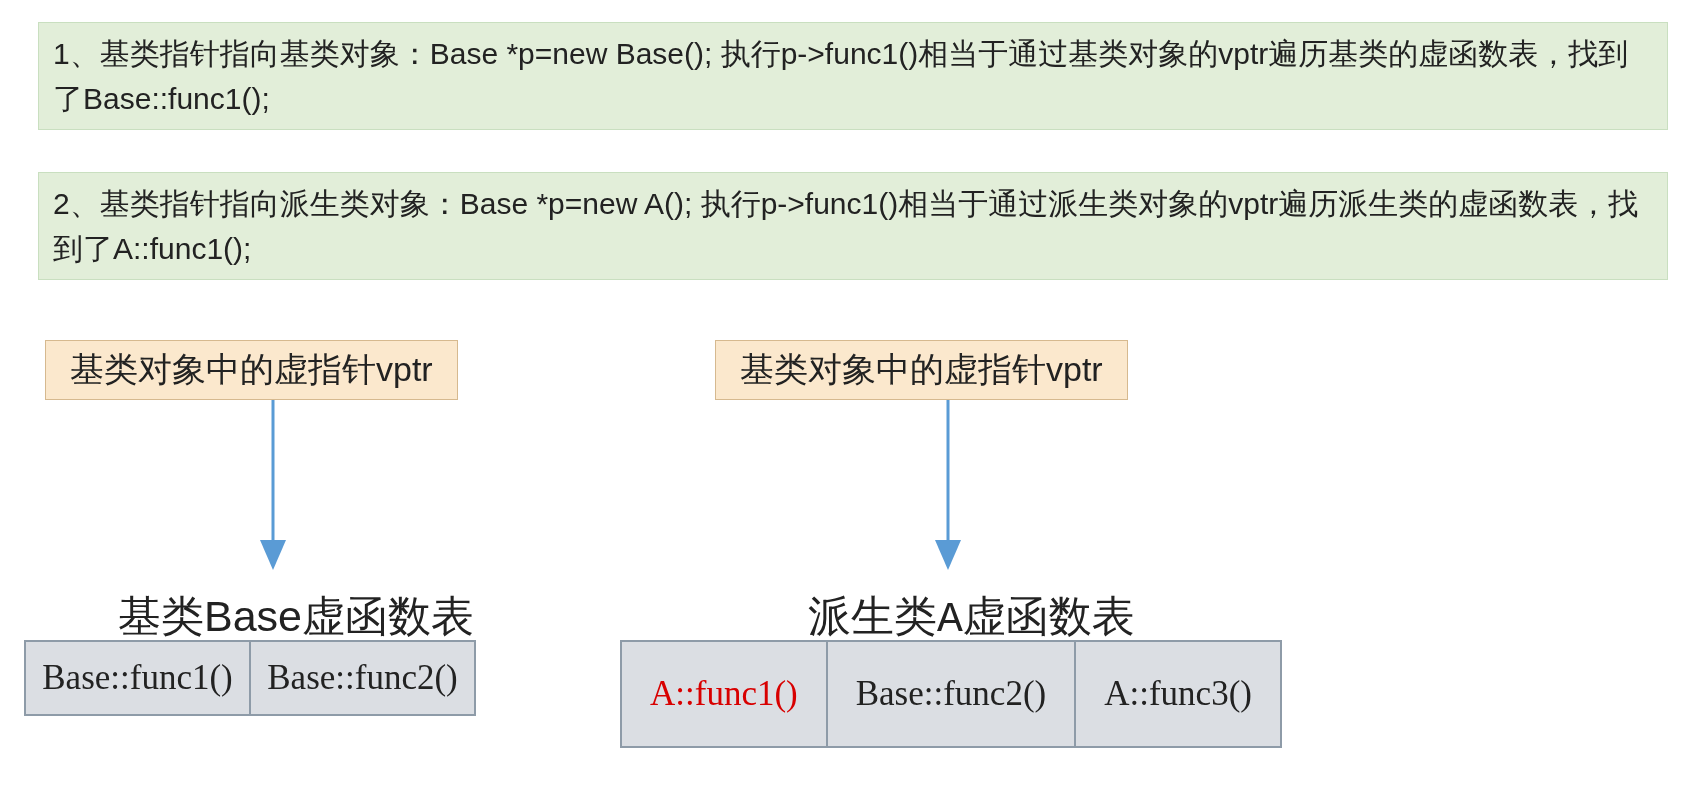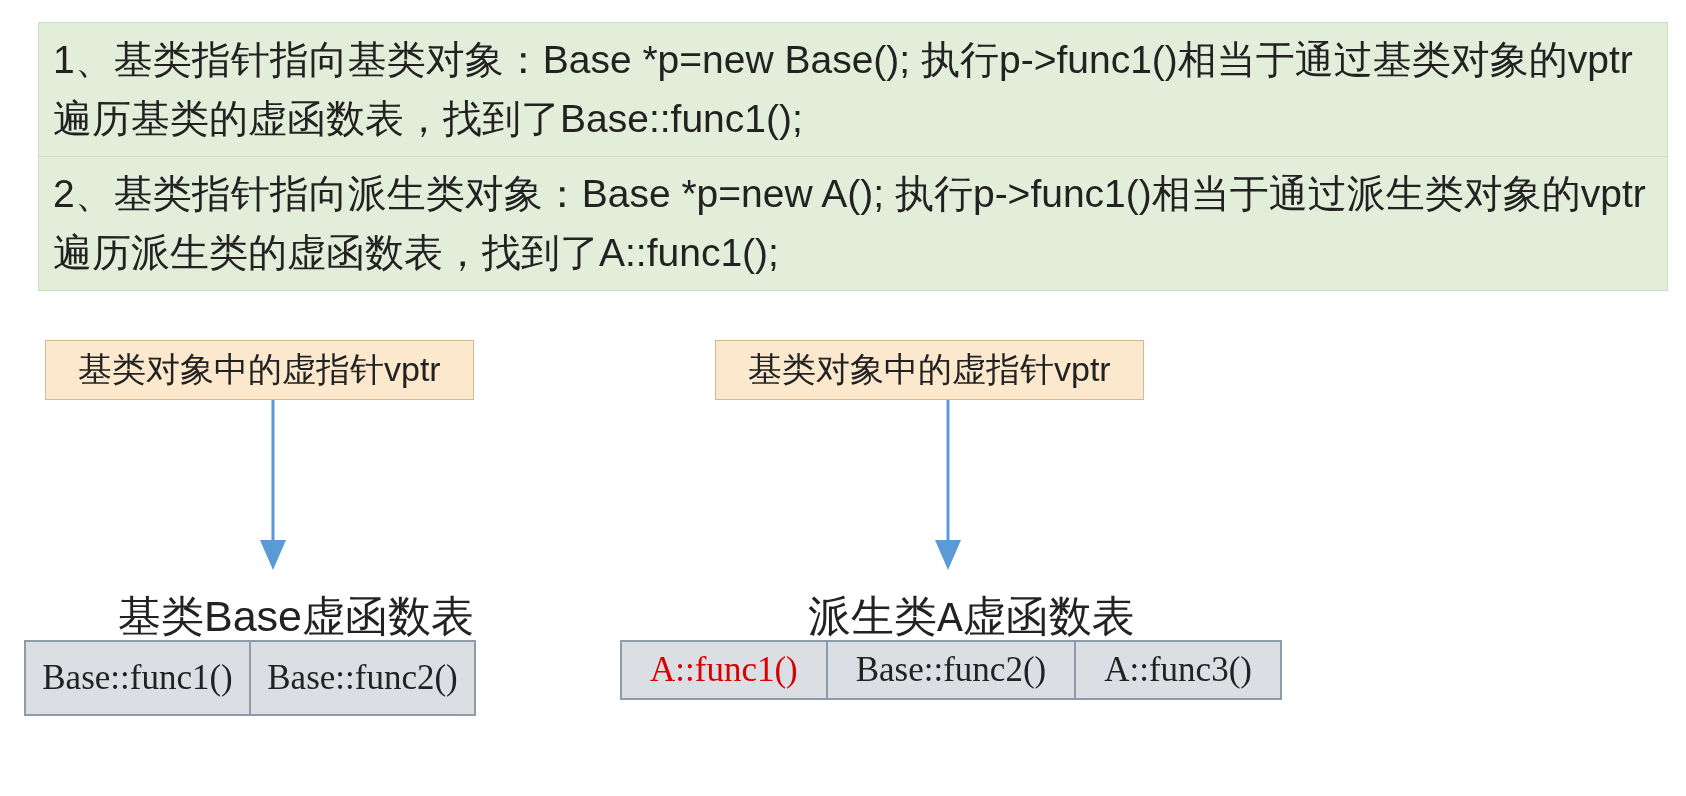--- a/index.html
+++ b/index.html
@@ -6,36 +6,36 @@
     body {
       font-family: "Microsoft YaHei", "SimSun", Arial, sans-serif;
       background: #fff;
       width: 1686px;
       height: 796px;
       position: relative;
     }
     .textbox {
       background: #e2eed9;
       border: 1px solid #c9dfc0;
-      font-size: 39px;
+      font-size: 30px;
       color: #222;
       padding: 8px 14px;
       line-height: 1.5;
       position: absolute;
     }
     .tb1 { left: 38px; top: 22px; width: 1630px; }
-    .tb2 { left: 38px; top: 156px; width: 1630px; }
+    .tb2 { left: 38px; top: 172px; width: 1630px; }
 
     .label-box {
       position: absolute;
       background: #fbe8cd;
       border: 1px solid #d6b98f;
       font-size: 34px;
       color: #222;
-      padding: 6px 32px;
+      padding: 6px 24px;
       text-align: center;
     }
     .lb-left { left: 45px; top: 340px; }
     .lb-right { left: 715px; top: 340px; }
 
     .arrow-container {
       position: absolute;
       width: 40px;
       height: 175px;
     }
@@ -81,21 +81,21 @@
       font-family: "Times New Roman", serif;
       font-size: 35px;
       color: #222;
       padding: 16px 4px;
       text-align: center;
       min-width: 225px;
     }
     .vtable td.highlight { color: #d80000; }
     .tbl-left { left: 24px; top: 640px; }
     .tbl-right { left: 620px; top: 640px; }
-    .tbl-right td { min-width: 176px; padding: 8px 28px; }
+    .tbl-right td { min-width: 176px; padding: 32px 28px; }
   </style>
 </head>
 <body>
 
 <div class="textbox tb1">1、基类指针指向基类对象：Base *p=new Base(); 执行p-&gt;func1()相当于通过基类对象的vptr遍历基类的虚函数表，找到了Base::func1();</div>
 <div class="textbox tb2">2、基类指针指向派生类对象：Base *p=new A(); 执行p-&gt;func1()相当于通过派生类对象的vptr遍历派生类的虚函数表，找到了A::func1();</div>
 
 <div class="label-box lb-left">基类对象中的虚指针vptr</div>
 <div class="label-box lb-right">基类对象中的虚指针vptr</div>
 

